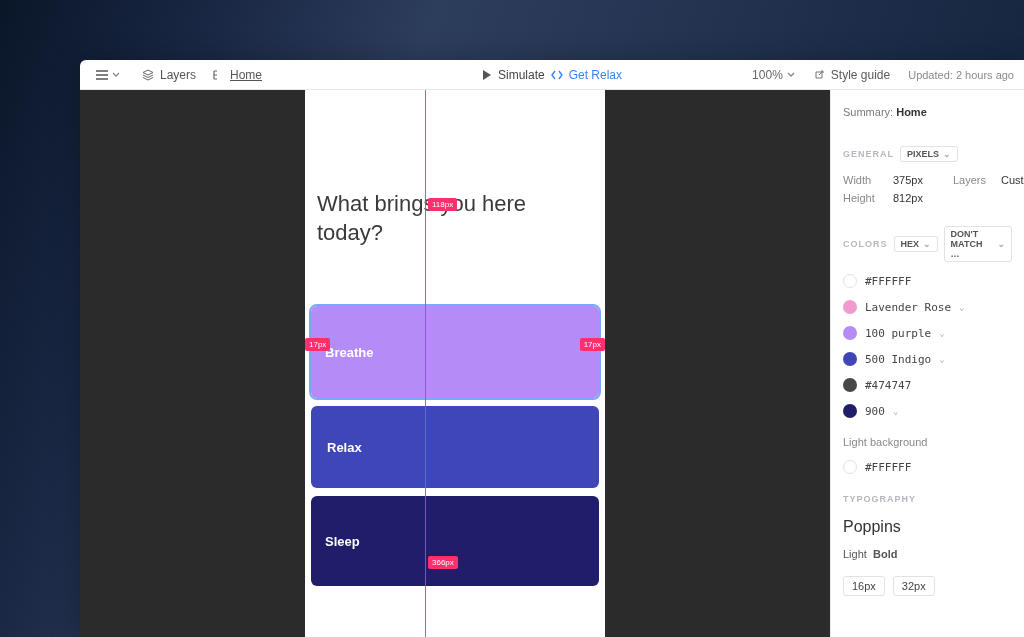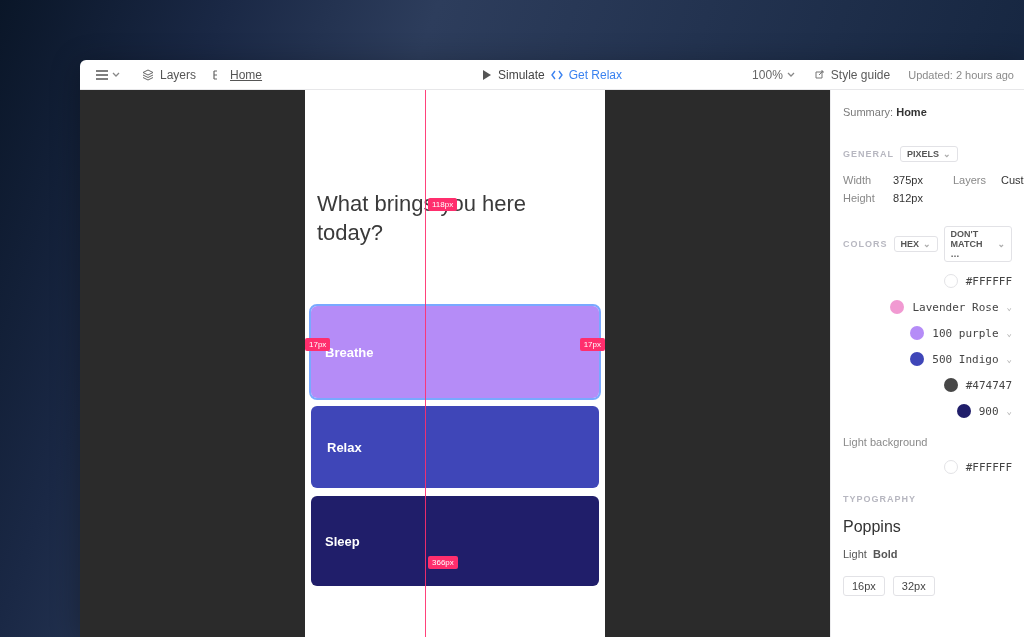--- a/index.html
+++ b/index.html
@@ -164,21 +164,20 @@
     margin-top: 4px;
   }
   .dim-grid .k { color: #888; }
   .dim-grid .v { color: #333; }
 
   .color-item {
     display: flex; align-items: center; gap: 8px;
     font-family: ui-monospace, Menlo, monospace;
     font-size: 11px; color: #444;
     margin-top: 4px;
-    justify-content: flex-end;
   }
   .swatch {
     width: 14px; height: 14px; border-radius: 50%;
     border: 1px solid transparent;
     flex-shrink: 0;
   }
   .sw-white { background:#ffffff; border-color:#e3e3e6; }
   .sw-lav   { background:#f19ad2; }
   .sw-purp  { background:#b58cf7; }
   .sw-ind   { background:#3f46b8; }

